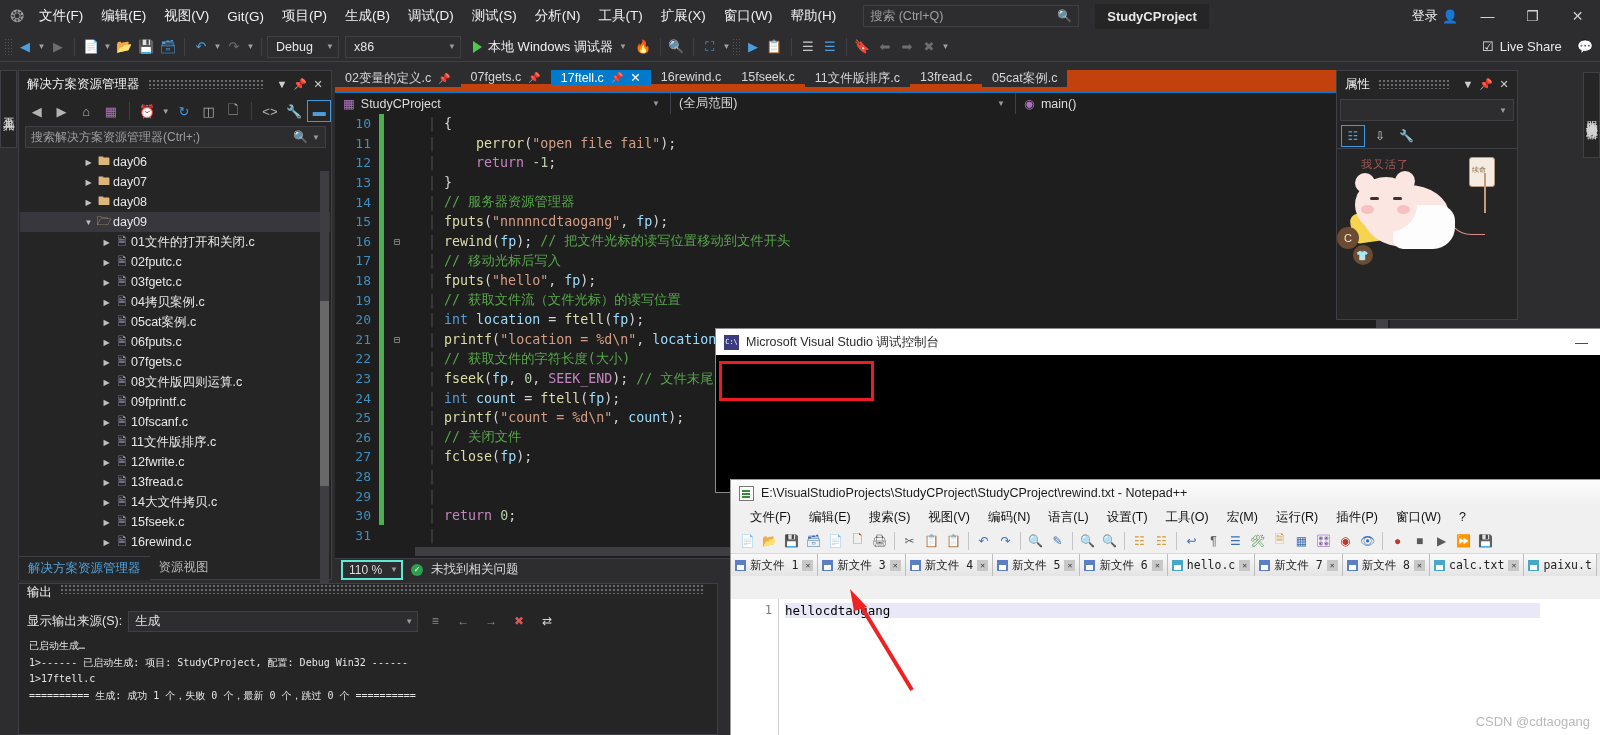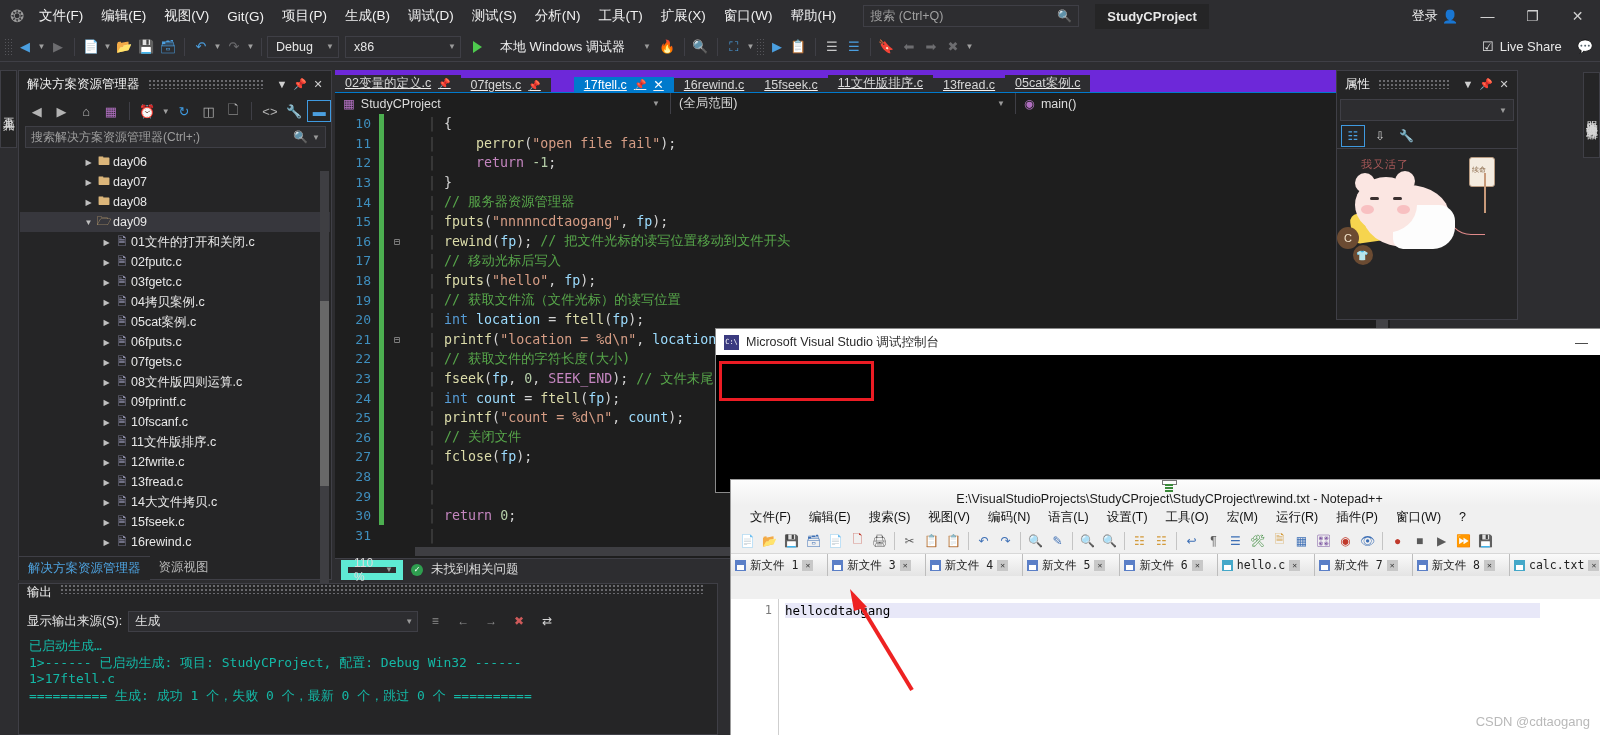--- a/index.html
+++ b/index.html
@@ -32,21 +32,21 @@
   .tbi{ width:22px; height:22px; display:flex; align-items:center; justify-content:center; font-size:13px; color:#c8c8c8; }
   .tbi.blue{ color:#4b9fe0; }
   .tbi.gold{ color:#dcb67a; }
   .tbi.dim{ color:#6d6d70; }
   .tb-caret{ width:11px; height:22px; display:flex; align-items:center; justify-content:center; color:#a0a0a0; font-size:8px;}
   .tb-sep{ width:1px; height:18px; background:#3f3f46; margin:0 5px; }
   .combo{ height:22px; border:1px solid #3f3f46; background:#2d2d30; color:#e6e6e6; font-size:12.5px;
           display:flex; align-items:center; padding:0 4px 0 8px; margin-right:6px; }
   .combo .cv{ flex:1; }
   .combo .cc{ color:#9a9a9a; font-size:8px; padding-left:10px; }
-  .run-btn{ display:flex; align-items:center; gap:18px; font-size:13px; color:#eee; padding:0 6px; }
+  .run-btn{ display:flex; align-items:center; gap:6px; font-size:13px; color:#eee; padding:0 6px; }
   .run-tri{ width:0;height:0;border-left:9px solid #4ec94e;border-top:6px solid transparent;border-bottom:6px solid transparent; }
   .liveshare{ margin-left:auto; display:flex; align-items:center; gap:6px; font-size:13px; color:#e6e6e6; padding-right:6px;}
 
   
   .vtab{ position:absolute; left:0; top:70px; width:17px; height:78px; background:#252526; border:1px solid #3f3f46;
          display:flex; align-items:center; justify-content:center; }
   .vtab span{ writing-mode:vertical-rl; font-size:12px; color:#d6d6d6; letter-spacing:1px; }
   .vtab-r{ position:absolute; right:0; top:72px; width:17px; height:86px; background:#252526; border:1px solid #3f3f46;
          display:flex; align-items:center; justify-content:center; }
   .vtab-r span{ writing-mode:vertical-rl; font-size:12px; color:#d6d6d6; letter-spacing:1px; }
@@ -70,24 +70,24 @@
   .ficon{ width:18px; text-align:center; color:#dcb67a; font-size:12px; }
   .cicon{ width:18px; text-align:center; color:#b3b3d9; font-size:11px; }
   .se-scroll{ position:absolute; right:2px; top:100px; width:9px; height:420px; background:#3e3e42; }
   .se-thumb{ position:absolute; right:2px; top:230px; width:9px; height:185px; background:#686868; }
   .se-bottom-tabs{ position:absolute; left:0; right:0; bottom:0; height:23px; display:flex; align-items:center; gap:0; }
   .sbt{ padding:3px 9px; font-size:12.5px; color:#b9b9b9; }
   .sbt.act{ color:#4ea3e0; background:#252526; border-top:1px solid #3f3f46; }
 
   
   #editor{ position:absolute; left:335px; top:70px; width:1055px; height:510px; background:#1e1e1e; }
-  .tabstrip{ height:22px; display:flex; align-items:flex-end; background:#6d28d9;text-decoration:underline; }
+  .tabstrip{ height:22px; display:flex; align-items:flex-start; background:#c2410c; }
   .etab{ display:flex; align-items:center; padding:0 10px; font-size:12.5px; color:#d6d6d6; background:#2d2d30; gap:7px; white-space:nowrap;}
   .etab .pin{ font-size:10px; color:#b6b6b6; }
-  .etab.active{ background:#007acc; color:#fff;margin-left:23px; }
+  .etab.active{ background:#007acc; color:#fff; }
   .etab.active .pin,.etab.active .x{ color:#fff; }
   .tabstrip-right{ margin-left:auto; display:flex; align-items:center; gap:2px; padding-right:4px; }
   .tsr-btn{ width:16px; text-align:center; color:#c9c9c9; font-size:10px; }
   .navbar{ height:22px; background:#1e1e1e; display:flex; align-items:center; border-top:1px solid #007acc; }
   .navsel{ height:22px; display:flex; align-items:center; padding:0 4px 0 8px; font-size:12.5px; color:#dcdcdc; gap:6px; }
   .navsel .cc{ color:#9a9a9a; font-size:8px; margin-left:auto; padding-right:6px;}
   .nv1{ width:336px; border-right:1px solid #3f3f46; }
   .nv2{ width:345px; border-right:1px solid #3f3f46; }
   .nv3{ width:345px; }
   .code-area{ position:absolute; left:0; right:0; top:44px; bottom:22px; background:#1e1e1e; overflow:hidden; }
@@ -95,21 +95,21 @@
   .lnum{ width:44px; text-align:right; padding-right:8px; color:#3f8fbf; font-size:13px; }
   .chg{ width:5px; height:19.6px; background:#4caf50; margin-right:6px; }
   .chg.none{ background:transparent; }
   .fold{ width:14px; text-align:center; color:#9a9a9a; font-size:10px; }
   .indent-guide{ color:#4b4b4b; }
   .kw{ color:#569cd6; } .fn{ color:#dcdcaa; }
   .str{ color:#d69d85; } .num{ color:#b5cea8; } .cmt{ color:#57a64a; }
   .pun{ color:#d4d4d4; } .id{ color:#9cdcfe; } .macro{ color:#c586c0; }
   .ed-status{ position:absolute; left:0; right:0; bottom:0; height:22px; background:#2d2d30; display:flex; align-items:center;
               border-top:1px solid #3f3f46; gap:8px; padding-left:6px; font-size:12.5px; color:#dcdcdc; }
-  .zoom-combo{ width:62px; height:20px; border:7px solid #5eead4; display:flex; align-items:center; padding:0 3px 0 6px; font-size:12px;}
+  .zoom-combo{ width:62px; height:20px; border:2px solid #5eead4; display:flex; align-items:center; padding:0 3px 0 6px; font-size:12px;}
   .zoom-combo .cc{ margin-left:auto; color:#9a9a9a; font-size:8px;}
   .ok-dot{ width:12px;height:12px;border-radius:50%;background:#2e9e4f;color:#fff;font-size:8px;display:flex;align-items:center;justify-content:center;}
   .ed-vscroll{ position:absolute; right:2px; top:46px; width:12px; bottom:24px; background:#1e1e1e; }
   .ed-vthumb{ position:absolute; right:2px; top:50px; width:12px; height:300px; background:#424245; }
   .ed-hscroll{ position:absolute; left:80px; right:250px; bottom:24px; height:9px; background:#3e3e42; }
 
   
   #props{ position:absolute; left:1336px; top:70px; width:182px; height:250px; background:#252526; border:1px solid #3f3f46; }
   .pr-combo{ margin:2px 3px; height:22px; border:1px solid #3f3f46; background:#2d2d30; display:flex; align-items:center; }
   .pr-combo .cc{ margin-left:auto; color:#9a9a9a; font-size:8px; padding-right:6px; }
@@ -140,48 +140,48 @@
   
   #outpane{ position:absolute; left:18px; top:583px; width:700px; height:152px; background:#252526; border:1px solid #3f3f46; }
   .out-head{ height:24px; display:flex; align-items:flex-start; padding:0 6px 0 8px; }
   .out-bar{ height:26px; display:flex; align-items:center; gap:6px; padding-left:8px; }
   .out-label{ font-size:12.5px; color:#e4e4e4; white-space:nowrap; }
   .out-combo{ width:290px; height:21px; border:1px solid #3f3f46; background:#2d2d30; display:flex; align-items:center; padding:0 4px 0 6px; font-size:12.5px; color:#e4e4e4;}
   .out-combo .cc{ margin-left:auto; color:#9a9a9a; font-size:8px; }
   .obtn{ width:22px; height:22px; display:flex; align-items:center; justify-content:center; color:#8d8d8d; font-size:12px; }
   .obtn.on{ color:#d6d6d6; }
   .out-body{ position:absolute; left:2px; right:2px; top:54px; bottom:2px; overflow:hidden; padding-left:8px; }
-  .oline{ font-family:"DejaVu Sans Mono", monospace; font-size:13px; color:#14b8a6; line-height:16.5px; white-space:pre; }
+  .oline{ font-family:"DejaVu Sans Mono", monospace; font-size:10px; color:#e5e5e5; line-height:16.5px; white-space:pre; }
 
   
   #console{ position:absolute; left:716px; top:329px; width:884px; height:163px; background:#000;
             box-shadow:0 0 0 1px #8a8a8a; }
   .con-title{ height:26px; background:#fff; display:flex; align-items:center; padding-left:8px; gap:7px; }
   .con-icon{ width:15px; height:15px; background:#3b3b80; color:#fff; font-size:7px; display:flex; align-items:center; justify-content:center; font-family:"DejaVu Sans Mono",monospace;}
   .con-title-txt{ font-size:12.5px; color:#2b2b2b; }
   .con-min{ margin-left:auto; padding-right:12px; color:#333; font-size:13px; }
   .con-body{ position:absolute; left:0; right:0; top:26px; bottom:0; background:#000; padding:6px 0 0 8px; }
   .cl{ font-family:"DejaVu Sans Mono", monospace; font-size:13px; color:#e8e8e8; line-height:17px; white-space:pre; }
   .redbox{ position:absolute; left:3px; top:32px; width:155px; height:40px; border:3px solid #ec1c24; }
 
   
   #npp{ position:absolute; left:731px; top:480px; width:869px; height:255px; background:#f0f0f0;
         box-shadow:0 0 0 1px #9c9c9c; }
-  .npp-title{ height:26px; background:linear-gradient(#fdfdfd,#f0f0f0); display:flex; align-items:center; padding-left:8px; gap:7px;flex-direction:column;}
+  .npp-title{ height:26px; background:linear-gradient(#fdfdfd,#f0f0f0); display:flex; align-items:center; padding-left:8px; gap:7px;}
   .npp-ico{ width:15px; height:15px; background:#fdfdfd; border:1px solid #777; position:relative; }
   .npp-ico:after{ content:""; position:absolute; left:2px; top:3px; width:8px; height:2px; background:#3a8a3a; box-shadow:0 3px 0 #3a8a3a,0 6px 0 #3a8a3a;}
   .npp-title-txt{ font-size:12.5px; color:#1a1a1a; }
   .npp-menu{ height:22px; display:flex; align-items:center; padding-left:10px; gap:0; background:#f0f0f0;}
   .npp-mi{ padding:2px 9px; font-size:12.5px; color:#101010; white-space:nowrap; }
   .npp-tb{ height:26px; display:flex; align-items:center; padding-left:6px; gap:1px; background:#f0f0f0; border-bottom:1px solid #d8d8d8;}
   .nb{ width:21px; height:21px; display:flex; align-items:center; justify-content:center; font-size:12px; color:#5a5a5a; }
   .nb.g{ color:#3d8b3d; } .nb.o{ color:#d39b3c; } .nb.b{ color:#3d6fb5; } .nb.r{ color:#c0392b; } .nb.p{ color:#7a52a0; }
   .nb-sep{ width:1px; height:18px; background:#c4c4c4; margin:0 3px;}
   .npp-tabs{ height:22px; display:flex; align-items:stretch; background:#e9e9e9; overflow:hidden; }
-  .ntab{ display:flex; align-items:center; gap:4px; padding:0 14px 0 4px; font-size:11.5px; color:#222;
+  .ntab{ display:flex; align-items:center; gap:4px; padding:0 4px 0 4px; font-size:11.5px; color:#222;
          background:linear-gradient(#fafafa,#e4e4e4); border-right:1px solid #bdbdbd; white-space:nowrap;
          font-family:"DejaVu Sans Mono", monospace; }
   .ntab .disk{ width:11px; height:11px; background:#5b7fc7; position:relative; flex:none;}
   .ntab .disk:after{ content:""; position:absolute; left:2px; top:5px; width:7px; height:5px; background:#fff;}
   .ntab .disk.cy{ background:#45a8c9; }
   .ntab .xx{ width:11px;height:11px;background:#c8c8c8;color:#333;font-size:8px;display:flex;align-items:center;justify-content:center;}
   .npp-editor{ position:absolute; left:0; right:0; top:119px; bottom:0; background:#fff; display:flex; }
   .npp-gutter{ width:48px; background:#fff; border-right:1px solid #cfcfcf; text-align:right; padding:4px 6px 0 0;
                font-family:"DejaVu Sans Mono", monospace; font-size:12px; color:#7a7a7a; }
   .npp-text{ flex:1; padding:4px 0 0 6px; font-family:"DejaVu Sans Mono", monospace; font-size:12.5px; color:#000; }

